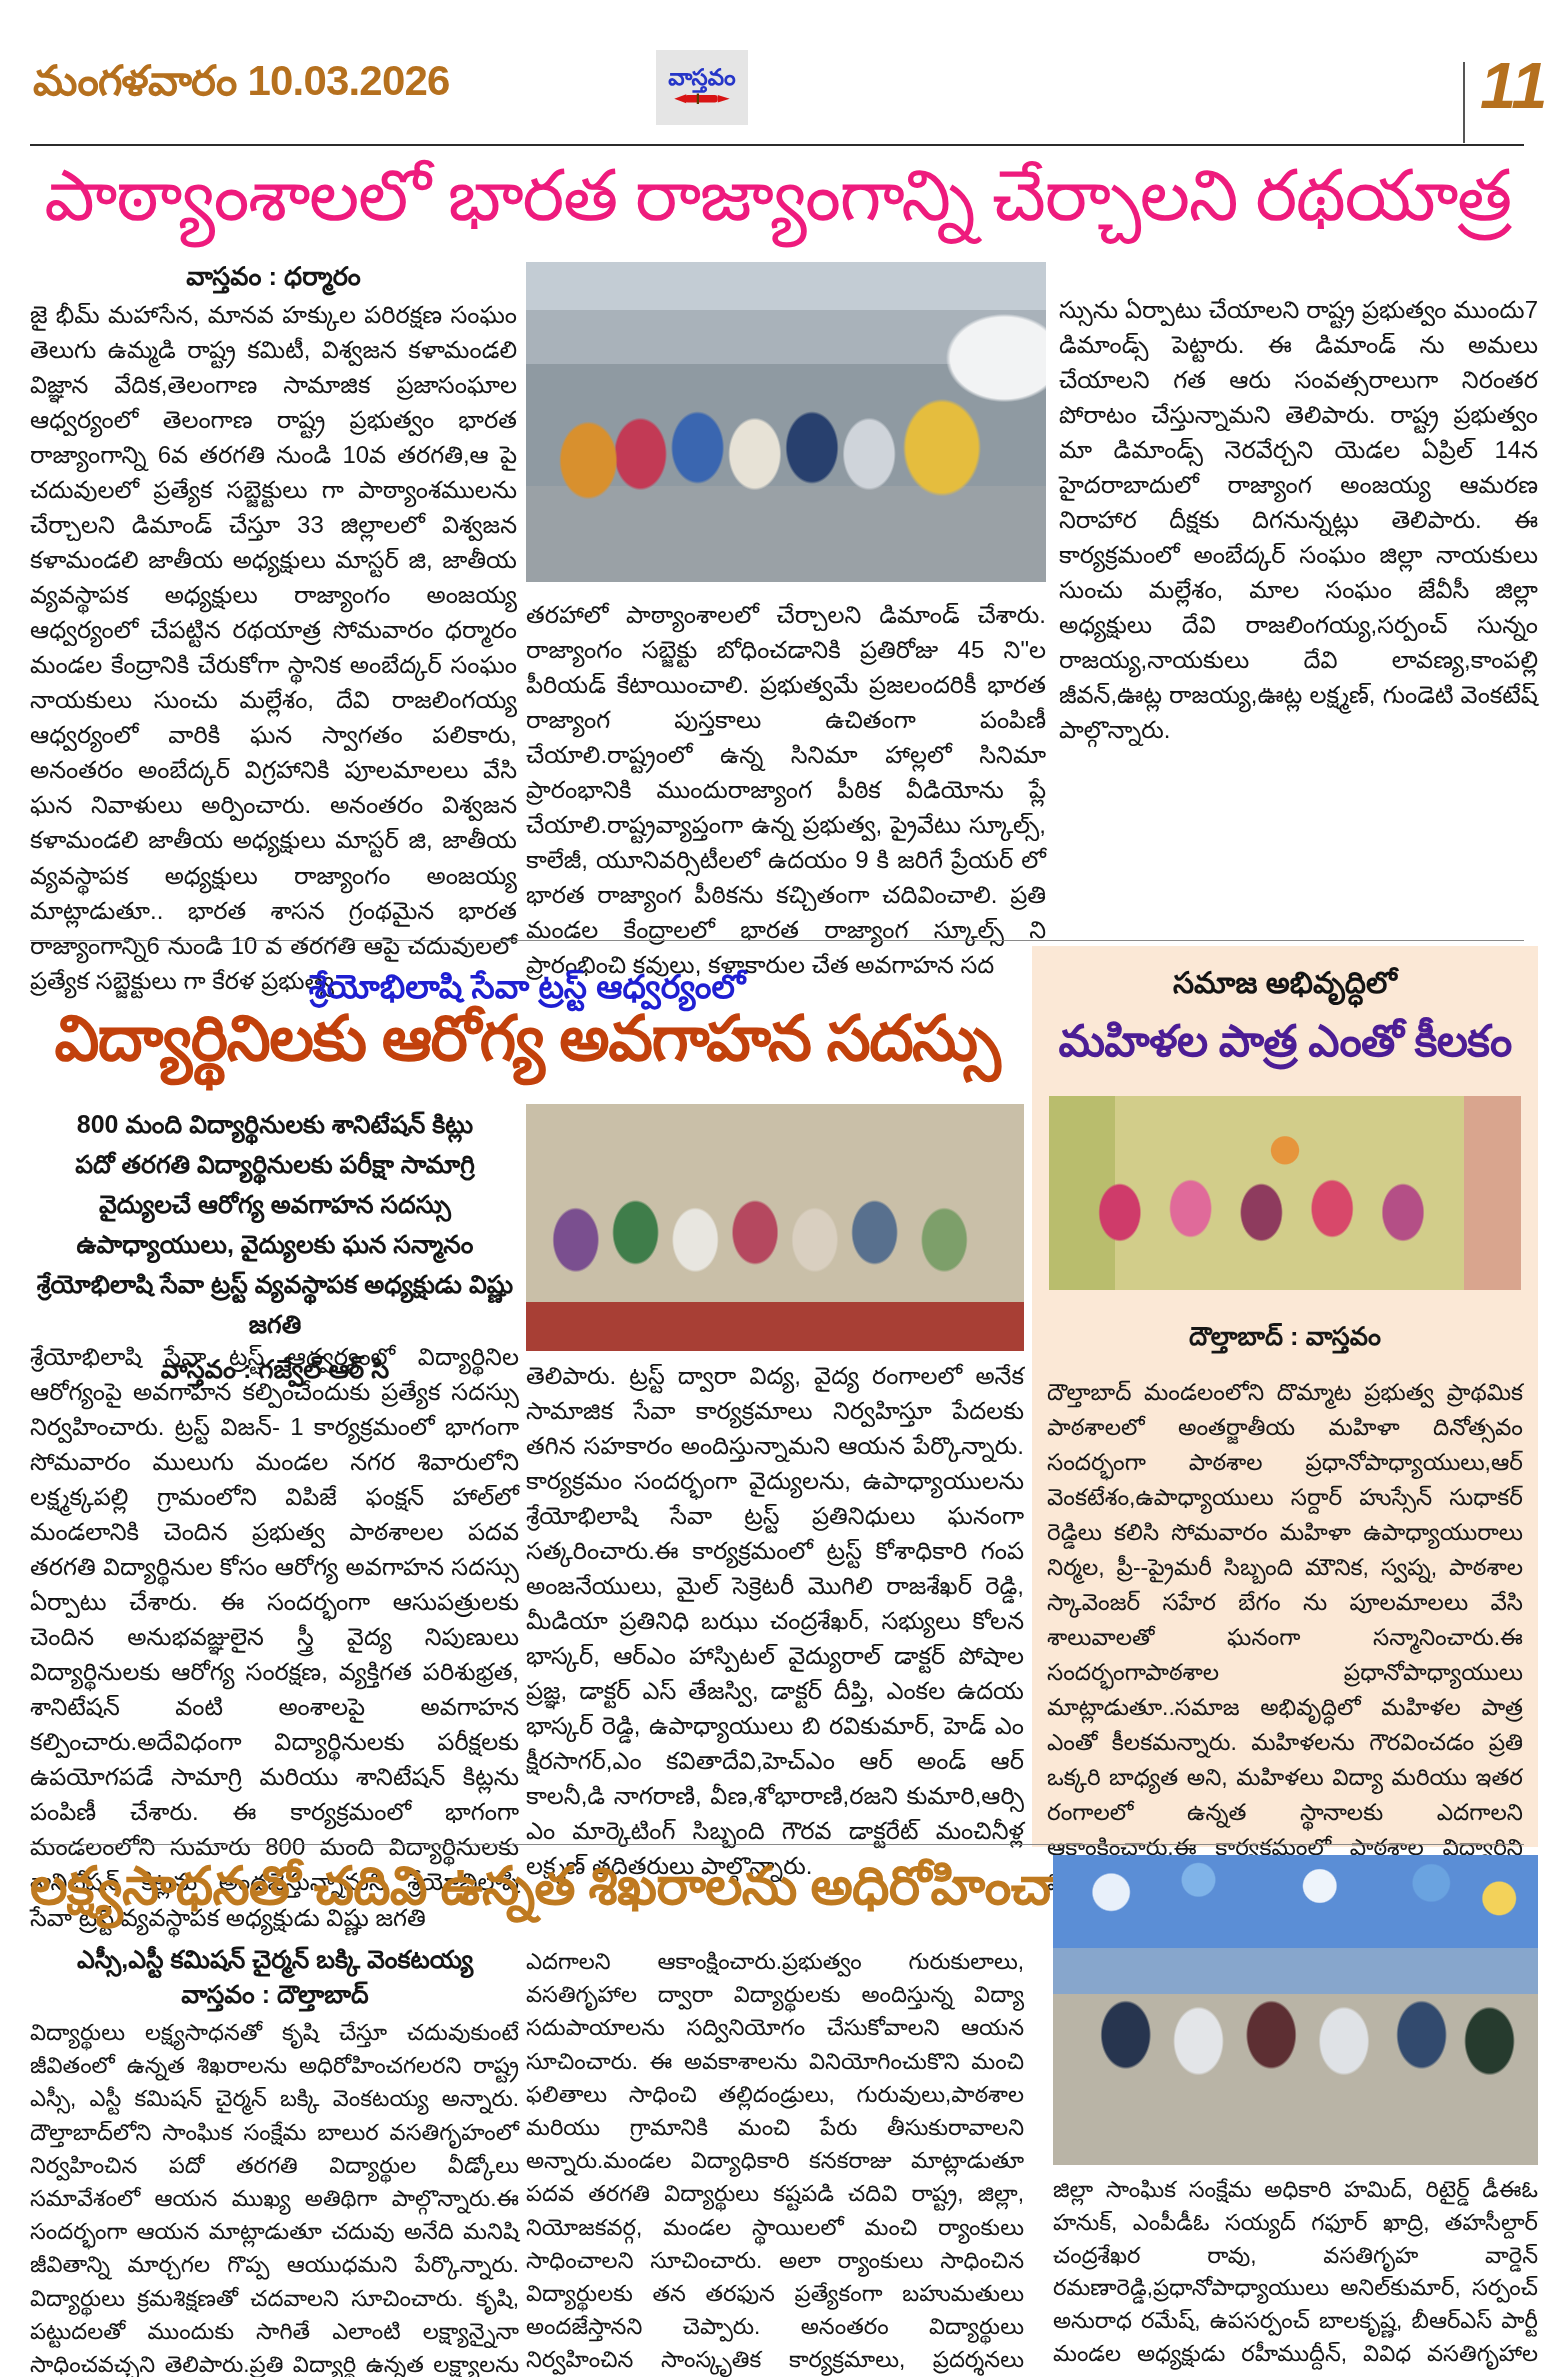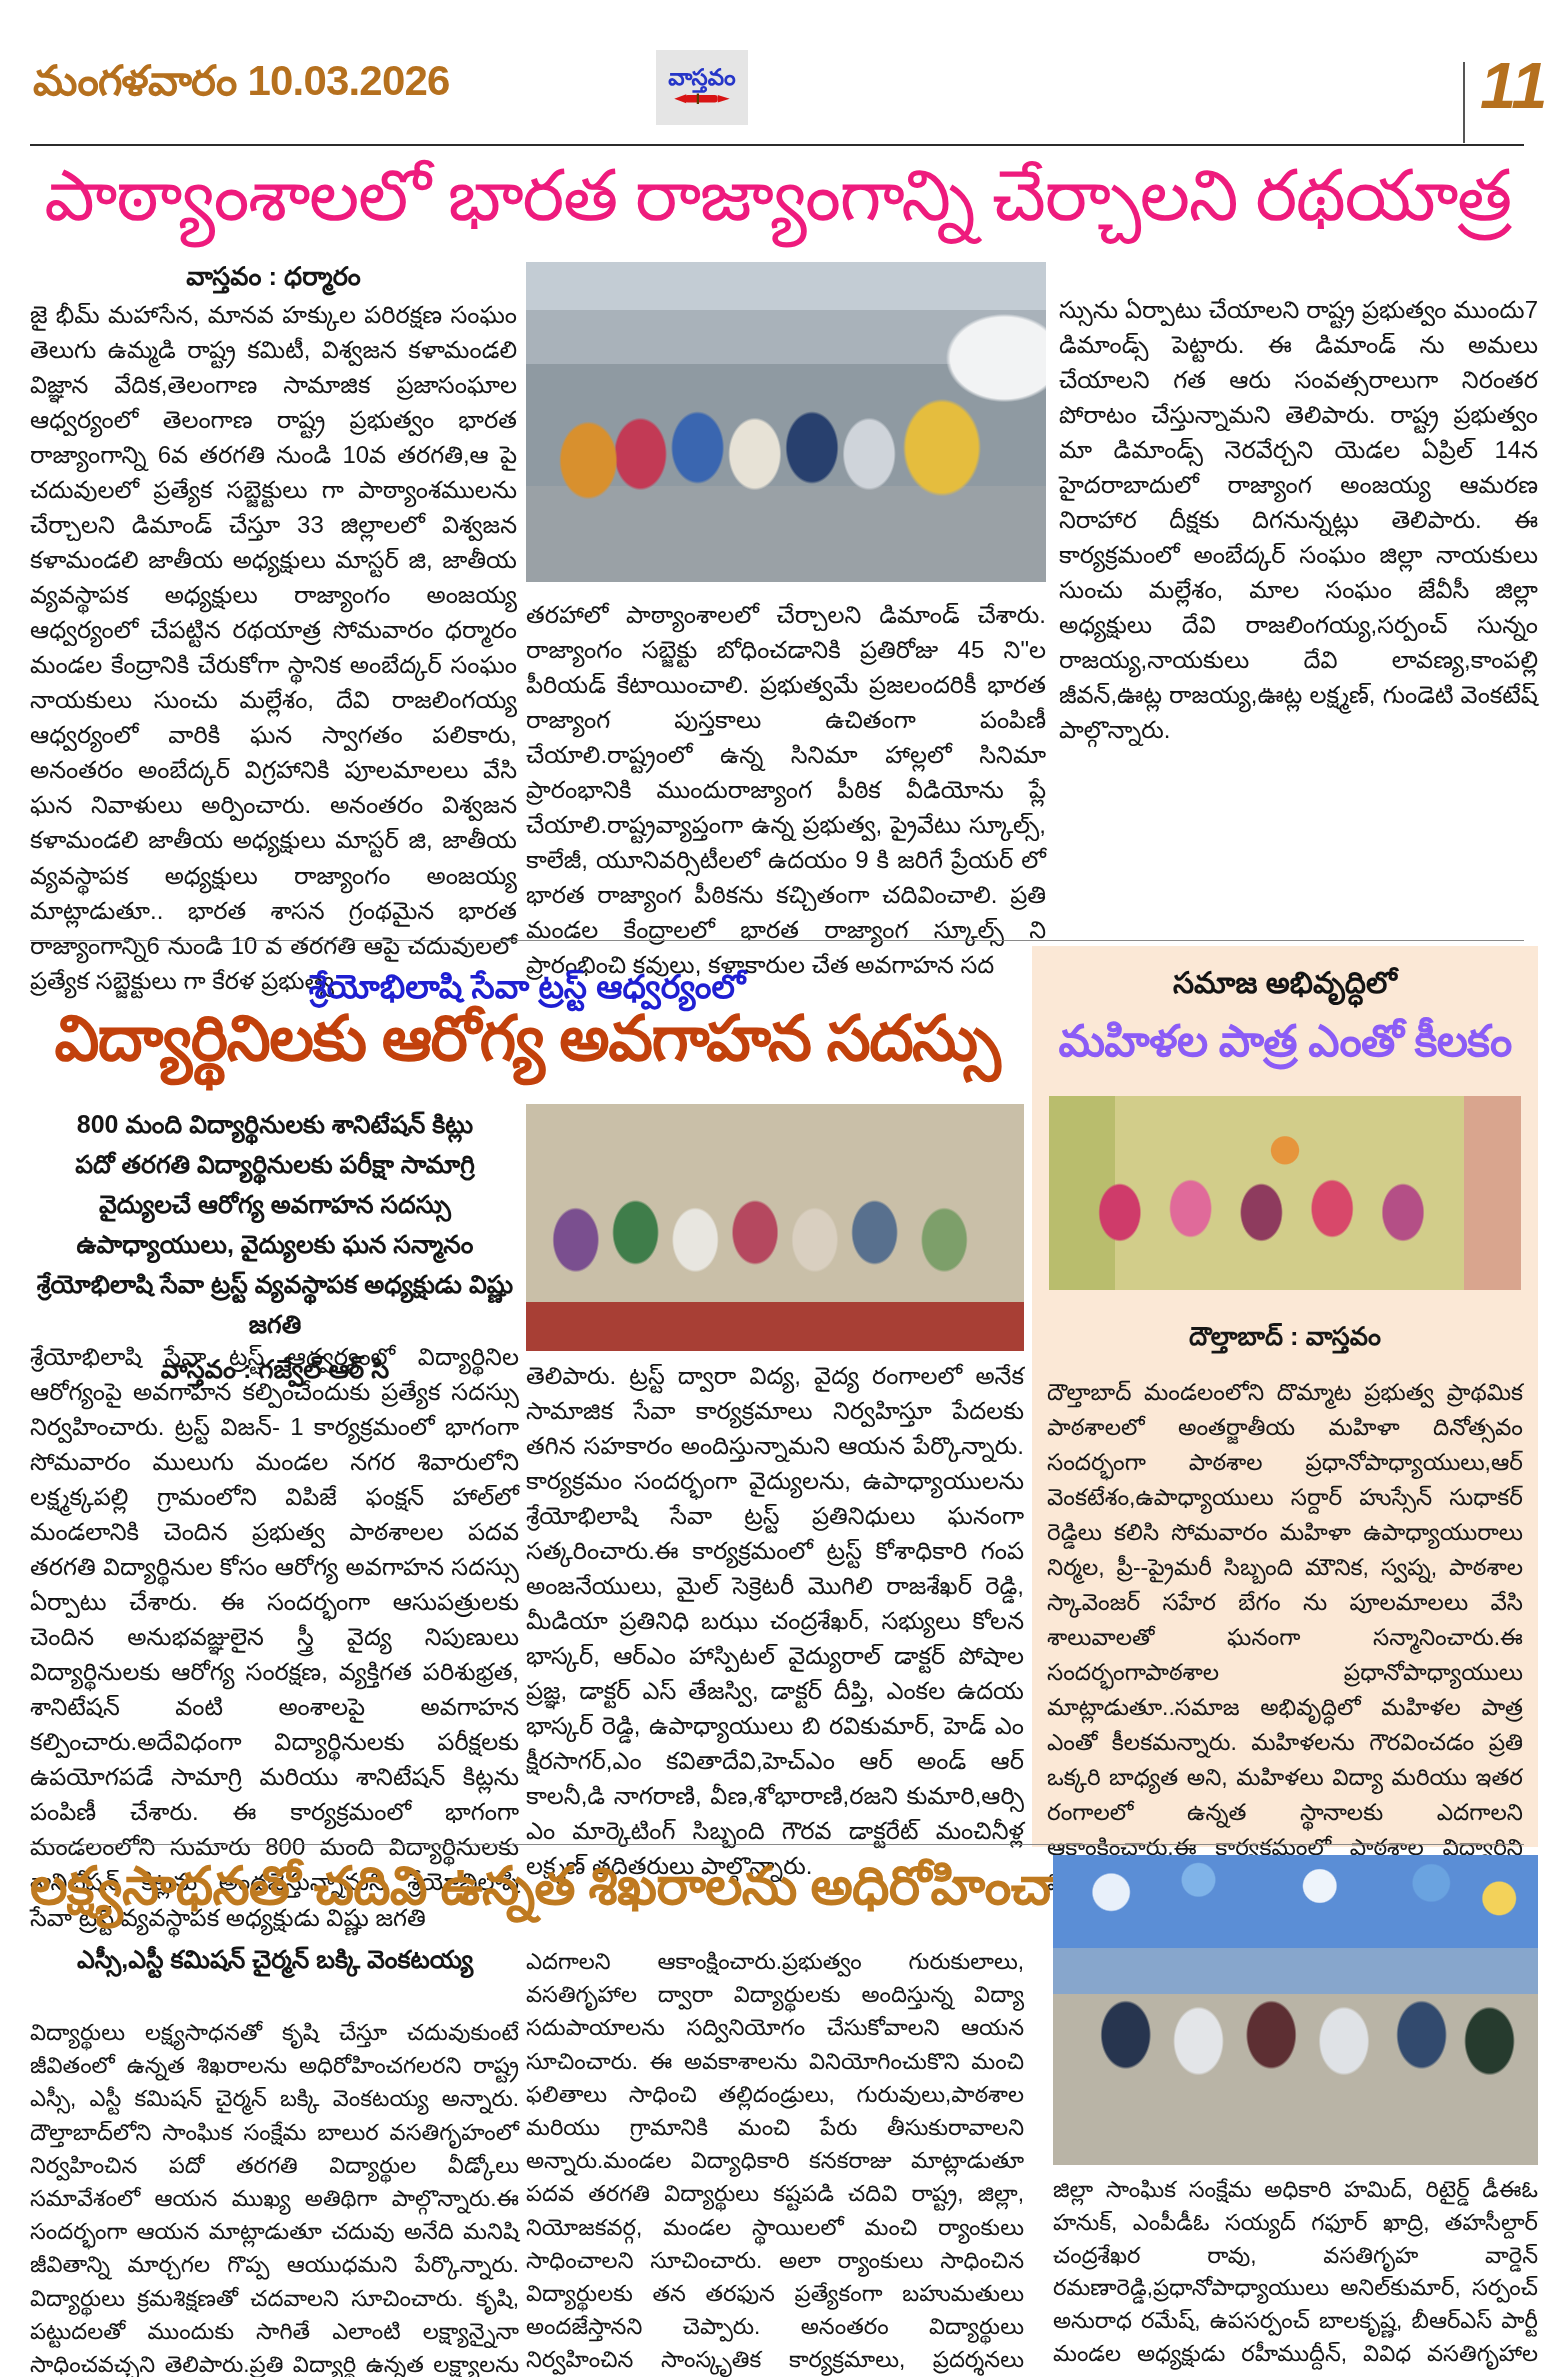--- a/index.html
+++ b/index.html
@@ -39,21 +39,21 @@
     font-size:63px;font-weight:800;color:#c2410c;letter-spacing:-1.5px;white-space:nowrap;}
   .a2-highlights{position:absolute;left:0;top:152px;width:490px;
     font-size:25px;font-weight:700;line-height:1.6;text-align:center;}
   .a2-highlights .dl{margin-top:4.5px;}
   .a2-col1{position:absolute;left:0;top:387px;width:489px;}
   .a2-col2{position:absolute;left:496px;top:406px;width:498px;}
   
   .a3{left:1032px;top:946px;width:506px;height:901px;background:#fbe8d6;box-sizing:border-box;
     padding:19.6px 10.5px 0 10.5px;}
   .a3-kicker{text-align:center;font-size:30px;font-weight:800;color:#141414;}
-  .a3-headline{text-align:center;font-size:44px;font-weight:800;color:#8b5cf6;margin-top:9px;
+  .a3-headline{text-align:center;font-size:44px;font-weight:800;color:#4c1d95;margin-top:9px;
     letter-spacing:-0.8px;white-space:nowrap;}
   .a3-photo{position:relative;width:472px;height:194px;margin:19.6px auto 0 auto;}
   .a3-dateline{margin-top:32px;}
   .a3-body{margin:18px 4.5px 0 4.5px;font-size:23px;line-height:1.52;}
   
   .a4{left:30px;top:1855px;width:1508px;height:520px;}
   .a4-headline{position:absolute;left:0;top:0;width:1045px;text-align:center;
     font-size:53px;font-weight:800;color:#bf7a20;letter-spacing:-0.8px;white-space:nowrap;}
   .a4-subhead{position:absolute;left:0;top:90px;width:490px;text-align:center;
     font-size:25px;font-weight:700;}
@@ -155,20 +155,21 @@
 
     <div class="a3-dateline dateline">దౌల్తాబాద్ : వాస్తవం</div>
     <div class="a3-body just">దౌల్తాబాద్ మండలంలోని దొమ్మాట ప్రభుత్వ ప్రాథమిక పాఠశాలలో అంతర్జాతీయ మహిళా దినోత్సవం సందర్భంగా పాఠశాల ప్రధానోపాధ్యాయులు,ఆర్ వెంకటేశం,ఉపాధ్యాయులు సర్దార్ హుస్సేన్ సుధాకర్ రెడ్డిలు కలిసి సోమవారం మహిళా ఉపాధ్యాయురాలు నిర్మల, ప్రీ--ప్రైమరీ సిబ్బంది మౌనిక, స్వప్న, పాఠశాల స్కావెంజర్ సహేర బేగం ను పూలమాలలు వేసి శాలువాలతో ఘనంగా సన్మానించారు.ఈ సందర్భంగాపాఠశాల ప్రధానోపాధ్యాయులు మాట్లాడుతూ..సమాజ అభివృద్ధిలో మహిళల పాత్ర ఎంతో కీలకమన్నారు. మహిళలను గౌరవించడం ప్రతి ఒక్కరి బాధ్యత అని, మహిళలు విద్యా మరియు ఇతర రంగాలలో ఉన్నత స్థానాలకు ఎదగాలని ఆకాంక్షించారు.ఈ కార్యక్రమంలో పాఠశాల విద్యార్థిని విద్యార్థులు,ప్రజలుపాల్గొన్నారు.</div>
   </section>
 
   <div class="abs rule" style="left:30px;top:1844px;width:1494px;"></div>
 
   <section class="abs a4">
     <div class="a4-headline">లక్ష్యసాధనతో చదివి ఉన్నత శిఖరాలను అధిరోహించాలి</div>
     <div class="a4-subhead">ఎస్సీ,ఎస్టీ కమిషన్ చైర్మన్ బక్కి వెంకటయ్య</div>
+    <div class="a4-dateline dateline">వాస్తవం : దౌల్తాబాద్</div>
 
     <div class="a4-col1 just">విద్యార్థులు లక్ష్యసాధనతో కృషి చేస్తూ చదువుకుంటే జీవితంలో ఉన్నత శిఖరాలను అధిరోహించగలరని రాష్ట్ర ఎస్సీ, ఎస్టీ కమిషన్ చైర్మన్ బక్కి వెంకటయ్య అన్నారు. దౌల్తాబాద్‌లోని సాంఘిక సంక్షేమ బాలుర వసతిగృహంలో నిర్వహించిన పదో తరగతి విద్యార్థుల వీడ్కోలు సమావేశంలో ఆయన ముఖ్య అతిథిగా పాల్గొన్నారు.ఈ సందర్భంగా ఆయన మాట్లాడుతూ చదువు అనేది మనిషి జీవితాన్ని మార్చగల గొప్ప ఆయుధమని పేర్కొన్నారు. విద్యార్థులు క్రమశిక్షణతో చదవాలని సూచించారు. కృషి, పట్టుదలతో ముందుకు సాగితే ఎలాంటి లక్ష్యాన్నైనా సాధించవచ్చని తెలిపారు.ప్రతి విద్యార్థి ఉన్నత లక్ష్యాలను పెట్టుకుని చదువుకోవాలని రాణించి ఉన్నత స్థాయికి చేరుకోవాలని, సమాజానికి ఉపయోగపడే వ్యక్తులుగా</div>
     <div class="a4-col2 just">ఎదగాలని ఆకాంక్షించారు.ప్రభుత్వం గురుకులాలు, వసతిగృహాల ద్వారా విద్యార్థులకు అందిస్తున్న విద్యా సదుపాయాలను సద్వినియోగం చేసుకోవాలని ఆయన సూచించారు. ఈ అవకాశాలను వినియోగించుకొని మంచి ఫలితాలు సాధించి తల్లిదండ్రులు, గురువులు,పాఠశాల మరియు గ్రామానికి మంచి పేరు తీసుకురావాలని అన్నారు.మండల విద్యాధికారి కనకరాజు మాట్లాడుతూ పదవ తరగతి విద్యార్థులు కష్టపడి చదివి రాష్ట్ర, జిల్లా, నియోజకవర్గ, మండల స్థాయిలలో మంచి ర్యాంకులు సాధించాలని సూచించారు. అలా ర్యాంకులు సాధించిన విద్యార్థులకు తన తరఫున ప్రత్యేకంగా బహుమతులు అందజేస్తానని చెప్పారు. అనంతరం విద్యార్థులు నిర్వహించిన సాంస్కృతిక కార్యక్రమాలు, ప్రదర్శనలు కార్యక్రమానికి హాజరైన వారిని ఆకట్టుకున్నాయి. ప్రత్యేక ప్రతిభను అభినందించిన అతిథులు వారికి భవిష్యత్తులో విజయాలు సాధించాలని ఆకాంక్షించారు.ఈ కార్యక్రమంలో</div>
 
     <div class="photo" style="left:1023px;top:0;width:485px;height:310px;background:
            radial-gradient(30px 30px at 12% 12%, #e8f0fa 0 60%, transparent 65%),
            radial-gradient(27px 27px at 30% 8%, #7fb3e8 0 60%, transparent 65%),
            radial-gradient(27px 27px at 55% 10%, #eef4fb 0 60%, transparent 65%),
            radial-gradient(30px 30px at 78% 9%, #6aa3e0 0 60%, transparent 65%),
            radial-gradient(27px 27px at 92% 14%, #f3d25a 0 60%, transparent 65%),

